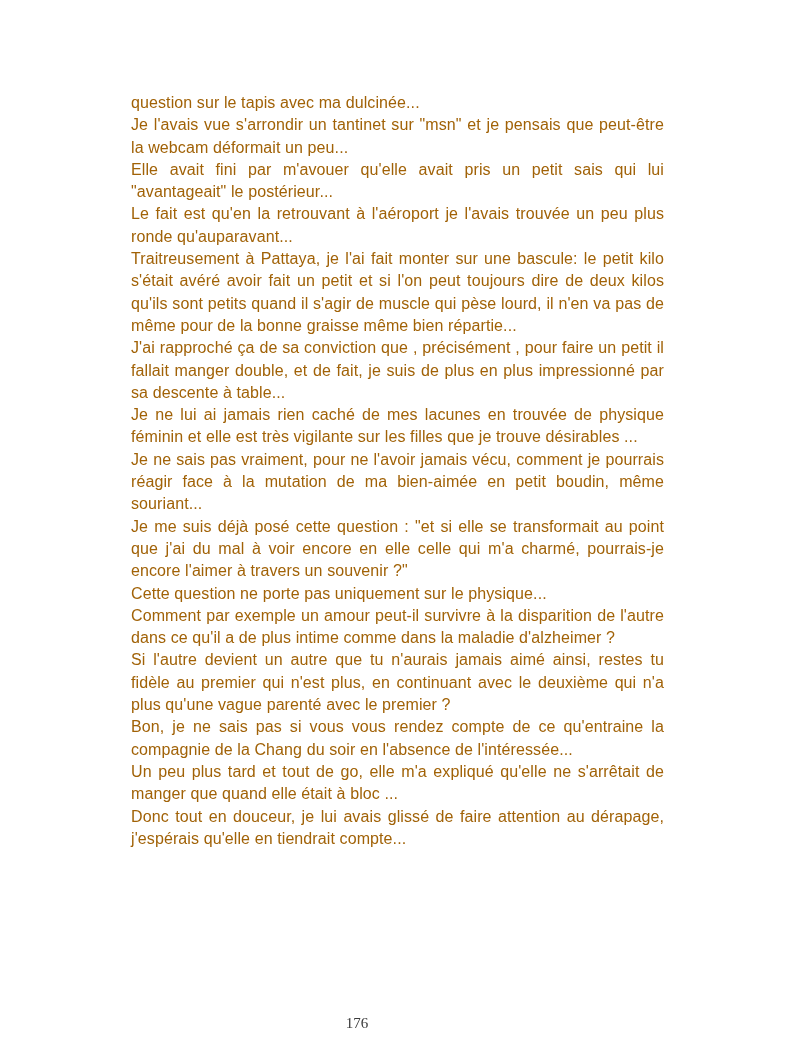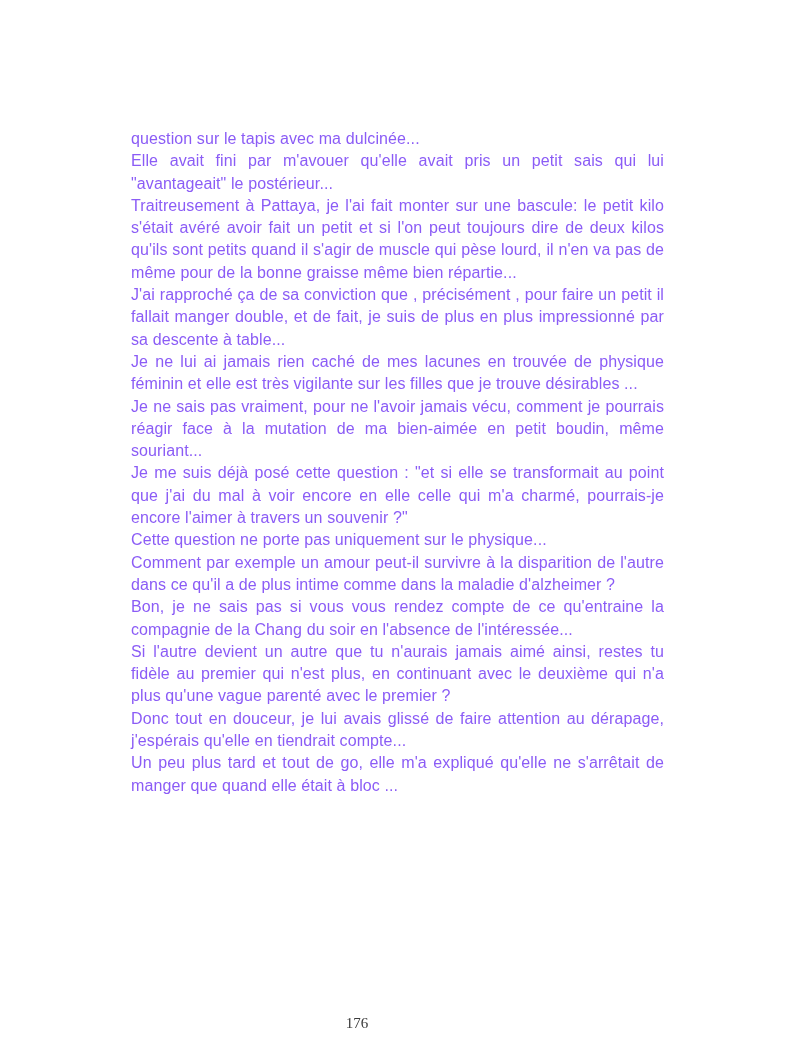--- a/index.html
+++ b/index.html
@@ -20,25 +20,24 @@
     top: 0; left: 0;
     width: 795px;
     height: 1063px;
     background: #ffffff;
   }
   .text-block {
     position: absolute;
     top: 92px;
     left: 131px;
     width: 533px;
-    color: #8b5cf6;
+    color: #a16207;
     font-size: 16px;
     line-height: 22.3px;
     letter-spacing: 0.1px;
-    margin-top: 36px;
   }
   .text-block p {
     margin: 0;
     padding: 0;
     text-align: justify;
     text-justify: inter-word;
   }
   .footer {
     position: absolute;
     top: 1014px;
@@ -54,47 +53,49 @@
 </style>
 </head>
 <body>
 
 <div class="page">
 
   <div class="text-block">
 
       <p>question sur le tapis avec ma dulcinée...</p>
 
+      <p>Je l'avais vue s'arrondir un tantinet sur "msn" et je pensais que peut-être la webcam déformait un peu...</p>
 
       <p>Elle avait fini par m'avouer qu'elle avait pris un petit sais qui lui "avantageait" le postérieur...</p>
 
+      <p>Le fait est qu'en la retrouvant à l'aéroport je l'avais trouvée un peu plus ronde qu'auparavant...</p>
 
       <p>Traitreusement à Pattaya, je l'ai fait monter sur une bascule: le petit kilo s'était avéré avoir fait un petit et si l'on peut toujours dire de deux kilos qu'ils sont petits quand il s'agir de muscle qui pèse lourd, il n'en va pas de même pour de la bonne graisse même bien répartie...</p>
 
       <p>J'ai rapproché ça de sa conviction que , précisément , pour faire un petit il fallait manger double, et de fait, je suis de plus en plus impressionné par sa descente à table...</p>
 
       <p>Je ne lui ai jamais rien caché de mes lacunes en trouvée de physique féminin et elle est très vigilante sur les filles que je trouve désirables ...</p>
 
       <p>Je ne sais pas vraiment, pour ne l'avoir jamais vécu, comment je pourrais réagir face à la mutation de ma bien-aimée en petit boudin, même souriant...</p>
 
 
 
       <p>Je me suis déjà posé cette question : "et si elle se transformait au point que j'ai du mal à voir encore en elle celle qui m'a charmé, pourrais-je encore l'aimer à travers un souvenir ?"</p>
 
       <p>Cette question ne porte pas uniquement sur le physique...</p>
 
       <p>Comment par exemple un amour peut-il survivre à la disparition de l'autre dans ce qu'il a de plus intime comme dans la maladie d'alzheimer ?</p>
 
+      <p>Si l'autre devient un autre que tu n'aurais jamais aimé ainsi, restes tu fidèle au premier qui n'est plus, en continuant avec le deuxième qui n'a plus qu'une vague parenté avec le premier ?</p>
+
       <p>Bon, je ne sais pas si vous vous rendez compte de ce qu'entraine la compagnie de la Chang du soir en l'absence de l'intéressée...</p>
 
-      <p>Si l'autre devient un autre que tu n'aurais jamais aimé ainsi, restes tu fidèle au premier qui n'est plus, en continuant avec le deuxième qui n'a plus qu'une vague parenté avec le premier ?</p>
+      <p>Un peu plus tard et tout de go, elle m'a expliqué qu'elle ne s'arrêtait de manger que quand elle était à bloc ...</p>
 
       <p>Donc tout en douceur, je lui avais glissé de faire attention au dérapage, j'espérais qu'elle en tiendrait compte...</p>
-
-      <p>Un peu plus tard et tout de go, elle m'a expliqué qu'elle ne s'arrêtait de manger que quand elle était à bloc ...</p>
 
     </div>
 
   <div class="footer">
     <span class="page-number">176</span>
   </div>
 
 </div>
 
 </body></html>

